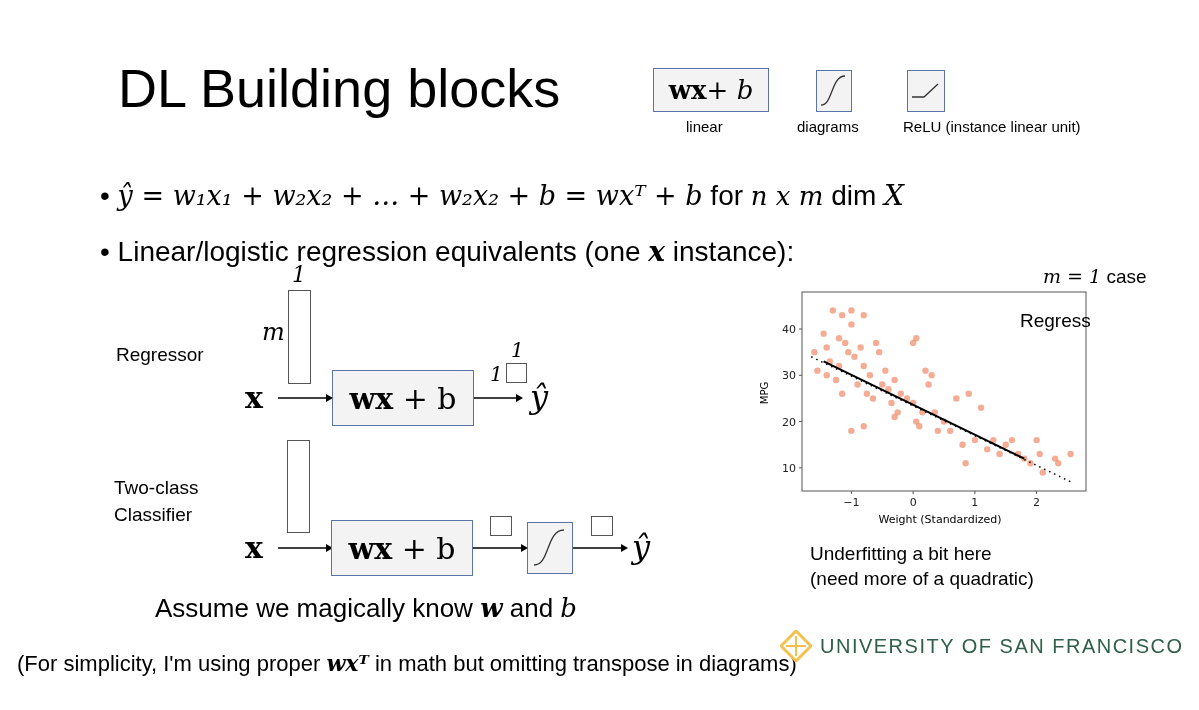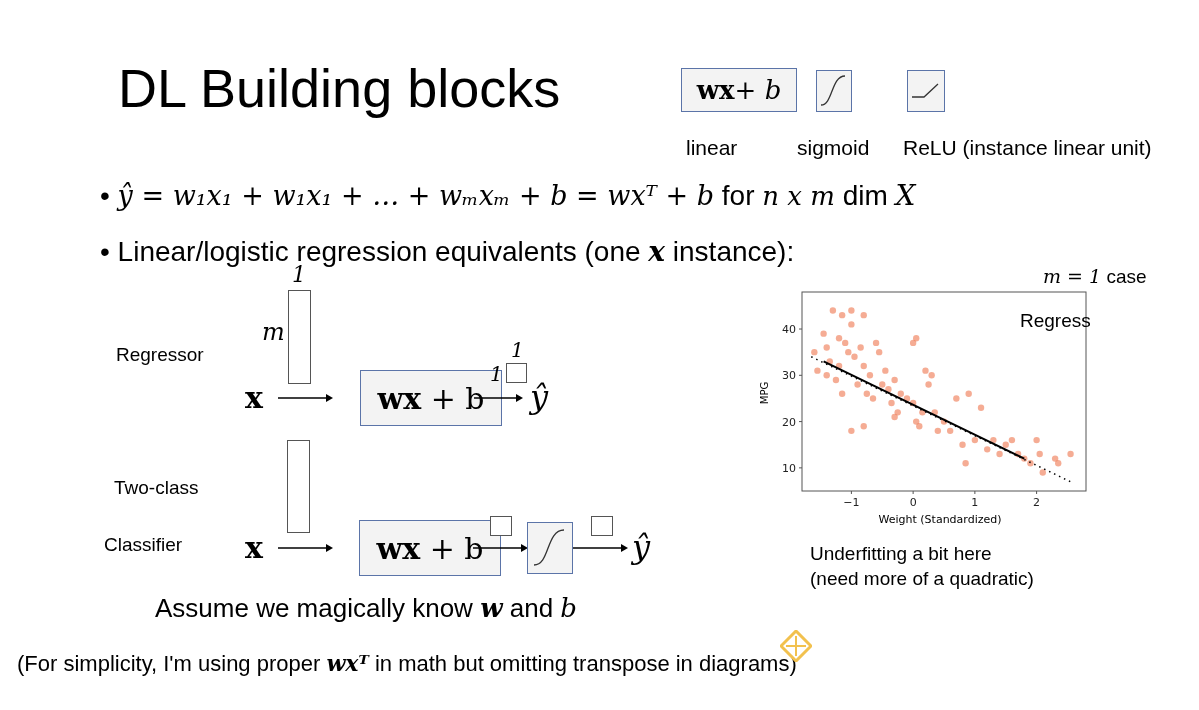--- a/index.html
+++ b/index.html
@@ -2,58 +2,58 @@
 <html><head>
 <meta charset="utf-8">
 <style>
   html,body{margin:0;padding:0;background:#fff;}
   body{width:1199px;height:710px;position:relative;overflow:hidden;font-family:"Liberation Sans",sans-serif;color:#000;}
   .abs{position:absolute;}
   .serif{font-family:"DejaVu Serif","Liberation Serif",serif;}
   .ital{font-style:italic;}
   .title{left:118px;top:58px;font-size:54px;line-height:60px;}
   .blockbox{border:1.5px solid #5b74a8;background:#f3f3f3;box-sizing:border-box;}
-  .legend-label{font-size:21px;margin-top:18px;}
+  .legend-label{font-size:15px;}
   .bullet{font-size:28px;line-height:36px;left:100px;white-space:nowrap;}
   .diag-label{font-size:19px;}
   .vec{border:1.5px solid #555;background:#fff;box-sizing:border-box;}
   .bigx{font-family:"DejaVu Serif",serif;font-weight:bold;font-size:30px;}
-  .wx{font-family:"DejaVu Serif",serif;font-size:30px;display:flex;align-items:center;justify-content:center;margin-left:28px;}
+  .wx{font-family:"DejaVu Serif",serif;font-size:30px;display:flex;align-items:center;justify-content:center;}
   .wx b{font-weight:bold;}
   .yhat{font-family:"DejaVu Serif",serif;font-style:italic;font-size:32px;}
   .note{font-size:22px;}
 </style>
 </head>
 <body>
 
 <div class="abs title">DL Building blocks</div>
 
 <div class="abs blockbox wx" style="left:653px;top:68px;width:116px;height:44px;font-size:26px;">
   <b>wx</b>
     <span class="ital" style="font-style:normal;"> + <i>b</i></span>
 </div>
 <div class="abs legend-label" style="left:686px;top:118px;">linear</div>
 
 <div class="abs blockbox" style="left:816px;top:70px;width:36px;height:42px;">
   <svg width="33" height="39" viewBox="0 0 33 39">
       <path d="M4 34 C 16 34, 14 5, 28 5" stroke="#333" stroke-width="1.3" fill="none"></path>
     </svg>
 </div>
-<div class="abs legend-label" style="left:797px;top:118px;">sigmoid</div>
+<div class="abs legend-label" style="left:797px;top:118px;">diagrams</div>
 
 <div class="abs blockbox" style="left:907px;top:70px;width:38px;height:42px;">
   <svg width="35" height="39" viewBox="0 0 35 39">
       <path d="M4 26 L16 26 L30 13" stroke="#333" stroke-width="1.3" fill="none"></path>
     </svg>
 </div>
 <div class="abs legend-label" style="left:903px;top:118px;">ReLU (instance linear unit)</div>
 
 <div class="abs bullet" style="top:178px;">
   <span>•</span>
-  <span class="serif ital" style="font-size:27px;">ŷ = w₁x₁ + w₁x₁ + … + wₘxₘ + b = wxᵀ + b</span>
+  <span class="serif ital" style="font-size:27px;">ŷ = w₁x₁ + w₂x₂ + … + w₂x₂ + b = wxᵀ + b</span>
   <span>for</span>
   <span class="serif ital" style="font-size:26px;">n x m</span>
   <span>dim</span>
   <span class="serif ital">X</span>
 </div>
 <div class="abs bullet" style="top:226px;margin-top:8px;">
   <span>•</span>
   <span>Linear/logistic regression equivalents (one </span><span class="serif ital" style="font-weight:bold;">x</span><span> instance):</span>
 </div>
 
@@ -73,21 +73,21 @@
 <svg class="abs" style="left:474px;top:392px;" width="50" height="12">
     <line x1="0" y1="6" x2="42" y2="6" stroke="#000" stroke-width="1.3"></line>
     <polygon points="42,2 49,6 42,10" fill="#000"></polygon>
   </svg>
 <div class="abs serif ital" style="left:511px;top:338px;font-size:20px;">1</div>
 <div class="abs serif ital" style="left:490px;top:362px;font-size:20px;">1</div>
 <div class="abs vec" style="left:506px;top:363px;width:21px;height:20px;"></div>
 <div class="abs yhat" style="left:530px;top:378px;">ŷ</div>
 
 <div class="abs diag-label" style="left:114px;top:477px;">Two-class</div>
-<div class="abs diag-label" style="left:104px;top:504px;margin-top:30px;">Classifier</div>
+<div class="abs diag-label" style="left:114px;top:504px;">Classifier</div>
 <div class="abs vec" style="left:287px;top:440px;width:23px;height:93px;"></div>
 <div class="abs bigx" style="left:245px;top:530px;">x</div>
 <svg class="abs" style="left:278px;top:542px;" width="56" height="12">
     <line x1="0" y1="6" x2="48" y2="6" stroke="#000" stroke-width="1.3"></line>
     <polygon points="48,2 55,6 48,10" fill="#000"></polygon>
   </svg>
 <div class="abs blockbox wx" style="left:331px;top:520px;width:142px;height:56px;">
   <b>wx</b>
     <span style="white-space:pre;"> + b</span>
 </div>
@@ -225,13 +225,14 @@
 
 <div class="abs" style="left:810px;top:543px;font-size:19px;">Underfitting a bit here</div>
 <div class="abs" style="left:810px;top:568px;font-size:19px;">(need more of a quadratic)</div>
 
 <div class="abs" style="left:780px;top:630px;display:flex;align-items:center;">
   <svg width="32" height="32" viewBox="0 0 32 32">
     <polygon points="16,1 31,16 16,31 1,16" fill="none" stroke="#f2c14e" stroke-width="3"></polygon>
     <line x1="16" y1="6" x2="16" y2="26" stroke="#f2c14e" stroke-width="2"></line>
     <line x1="6" y1="16" x2="26" y2="16" stroke="#f2c14e" stroke-width="2"></line>
   </svg>
+  <span style="margin-left:8px;font-size:20px;letter-spacing:1.5px;color:#2f5e4a;">UNIVERSITY OF SAN FRANCISCO</span>
 </div>
 
 </body></html>

